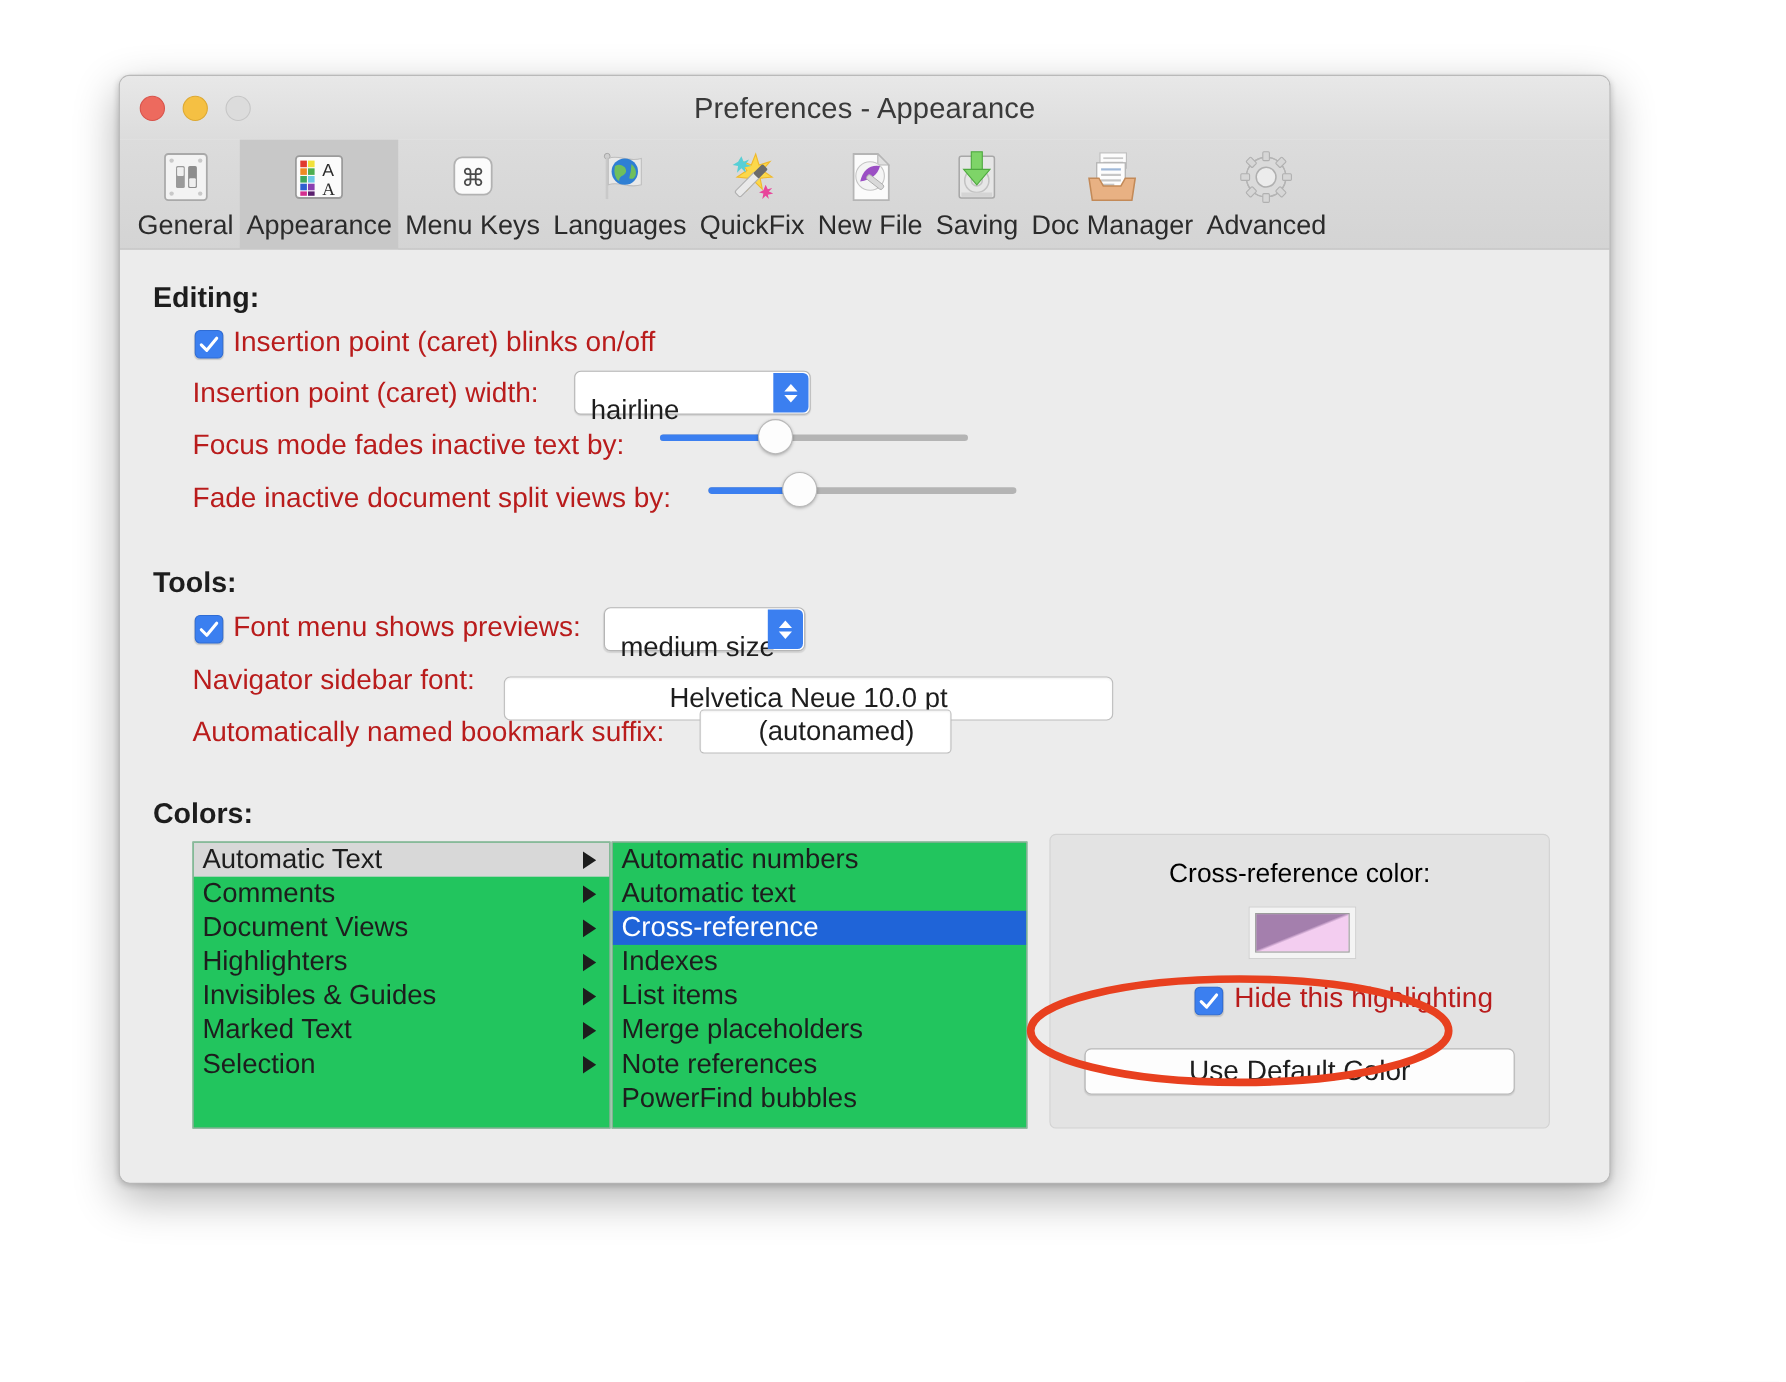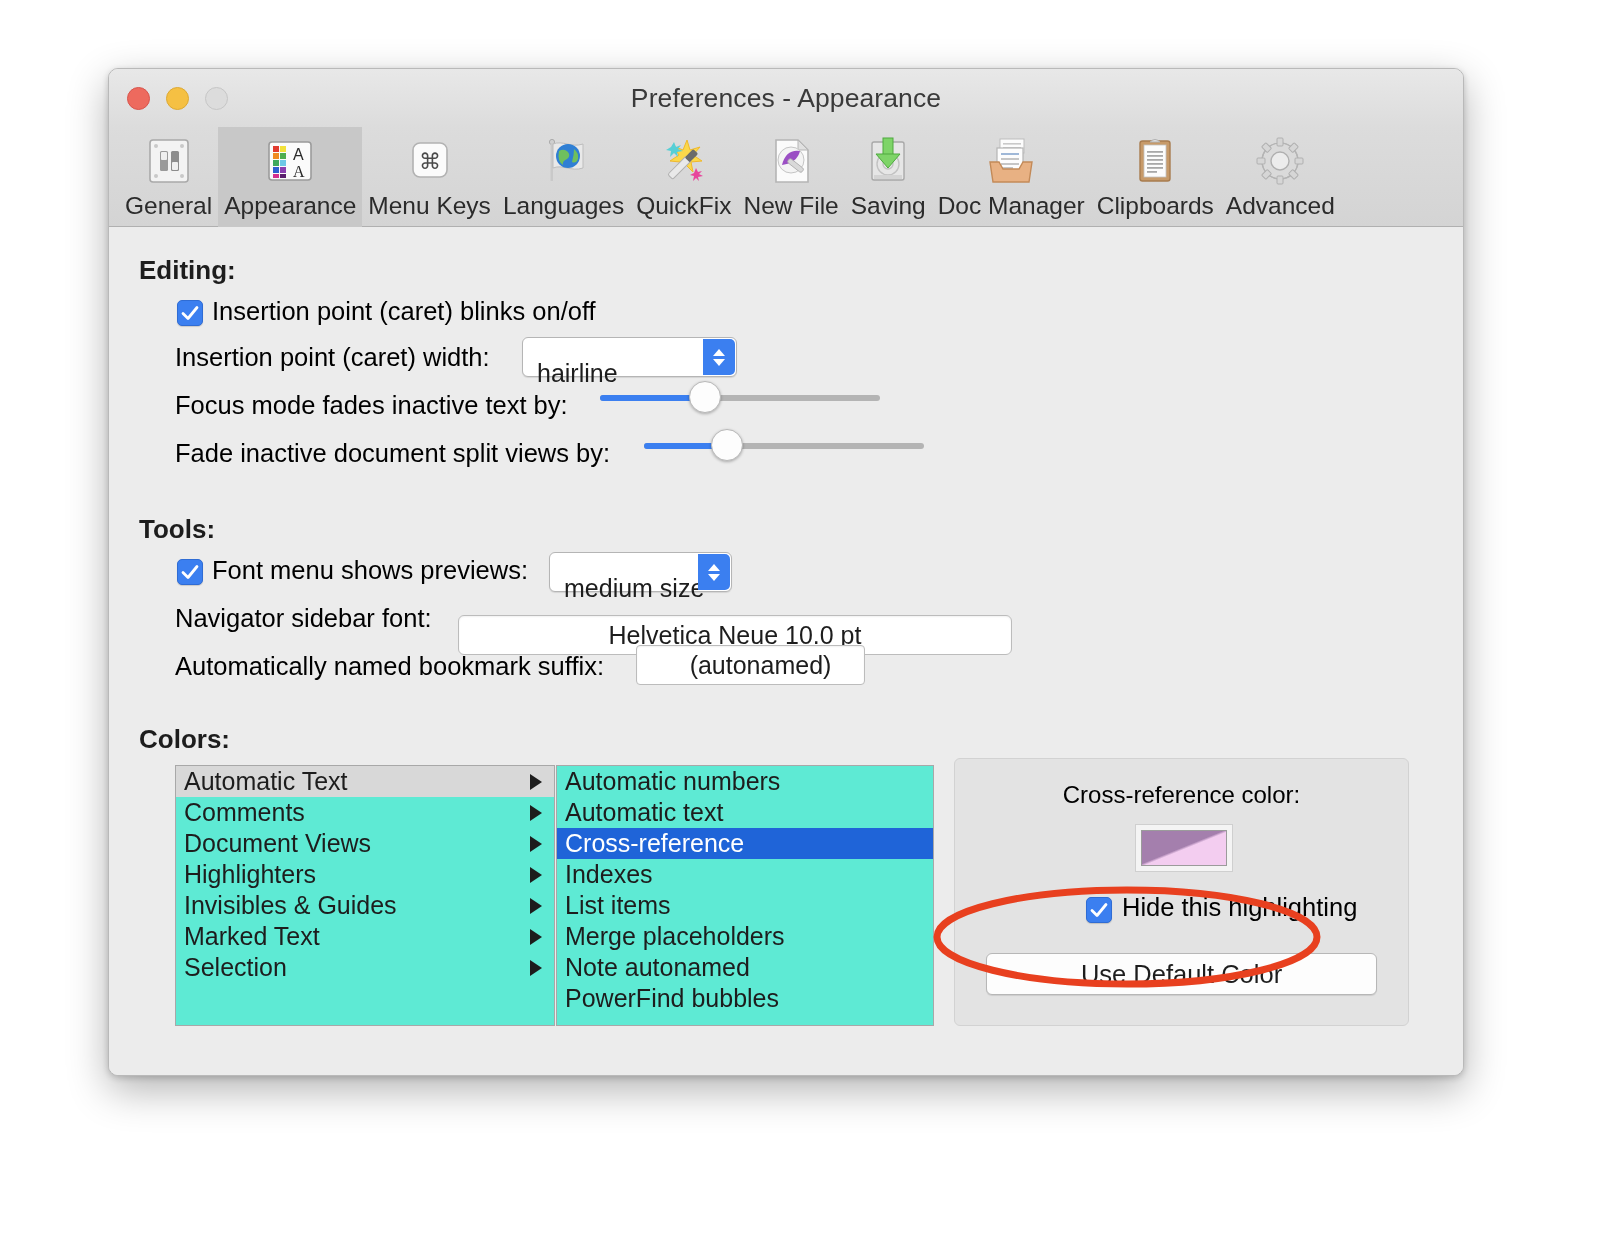--- a/index.html
+++ b/index.html
@@ -99,21 +99,21 @@
 
   .group-head {
     position: absolute;
     font-size: 26px;
     font-weight: bold;
     color: #1d1d1d;
   }
   .lbl {
     position: absolute;
     font-size: 25.5px;
-    color: #000000;
+    color: #b91c1c;
     white-space: nowrap;
   }
 
   
   .cbox {
     position: absolute;
     width: 26px; height: 26px;
     border-radius: 5px;
     background: #3b7ff0;
     border: 1px solid #2f6cd4;
@@ -184,21 +184,21 @@
     width: 32px; height: 32px;
     border-radius: 50%;
     background: #fdfdfd;
     border: 1px solid #b9b9b9;
     box-shadow: 0 1px 3px rgba(0,0,0,0.28);
   }
 
   
   .listbox {
     position: absolute;
-    background: #5eead4;
+    background: #22c55e;
     border: 1px solid #a8a8a8;
     overflow: hidden;
   }
   .lrow {
     position: relative;
     height: 31px;
     display: flex;
     align-items: center;
     padding-left: 8px;
     font-size: 25px;
@@ -385,38 +385,20 @@
             <rect x="17" y="19" width="18" height="2" fill="#9fb8d8"></rect>
               <rect x="17" y="24" width="18" height="2" fill="#c6c6c6"></rect>
             <rect x="17" y="29" width="18" height="2" fill="#c6c6c6"></rect>
               <rect x="17" y="33" width="12" height="2" fill="#c6c6c6"></rect>
             <path d="M6 28 h9 l4 7 h16 l4 -7 h9 l-3 20 h-36 z" fill="#e8b183" stroke="#c38a58" stroke-width="1.4"></path>
           </svg>
         </div>
         <div class="tb-label">Doc Manager</div>
       </div>
 
-      <div class="tb-item">
-        <div class="tb-icon">
-          <svg width="54" height="54" viewBox="0 0 54 54">
-            <rect x="12" y="7" width="30" height="40" rx="2.5" fill="#c79a69" stroke="#a87c4f" stroke-width="1.4"></rect>
-            <rect x="16" y="11" width="22" height="32" fill="#fcfcfc" stroke="#c4c4c4" stroke-width="0.8"></rect>
-            <path d="M22 8 q5 -5 10 0 z" fill="#e3e3e3" stroke="#b0b0b0" stroke-width="1"></path>
-            <g fill="#a8a8a8">
-              <rect x="19" y="17" width="16" height="1.8"></rect>
-                <rect x="19" y="21" width="16" height="1.8"></rect>
-              <rect x="19" y="25" width="16" height="1.8"></rect>
-                <rect x="19" y="29" width="16" height="1.8"></rect>
-              <rect x="19" y="33" width="16" height="1.8"></rect>
-                <rect x="19" y="37" width="10" height="1.8"></rect>
-            </g>
-          </svg>
-        </div>
-        <div class="tb-label">Clipboards</div>
-      </div>
 
       <div class="tb-item">
         <div class="tb-icon">
           <svg width="54" height="54" viewBox="0 0 54 54">
             <g fill="#dadada" stroke="#b4b4b4" stroke-width="1.2">
               <circle cx="27" cy="27" r="18"></circle>
             </g>
             <g stroke="#b4b4b4" stroke-width="1.2" fill="#dadada">
               <circle cx="27" cy="27" r="18" fill="none"></circle>
             </g>
@@ -540,21 +522,21 @@
           <div class="lrow">
             <span>Indexes</span>
           </div>
           <div class="lrow">
             <span>List items</span>
           </div>
           <div class="lrow">
             <span>Merge placeholders</span>
           </div>
           <div class="lrow">
-            <span>Note autonamed</span>
+            <span>Note references</span>
           </div>
           <div class="lrow">
             <span>PowerFind bubbles</span>
           </div>
         </div>
 
       <div id="colorpanel" style="left:845px; top:531px; width:455px; height:268px;">
 
         <div class="lbl" style="left:0; right:0; top:22px; text-align:center; font-size:24px; color:#000000; white-space:normal;">Cross-reference color:</div>
 

